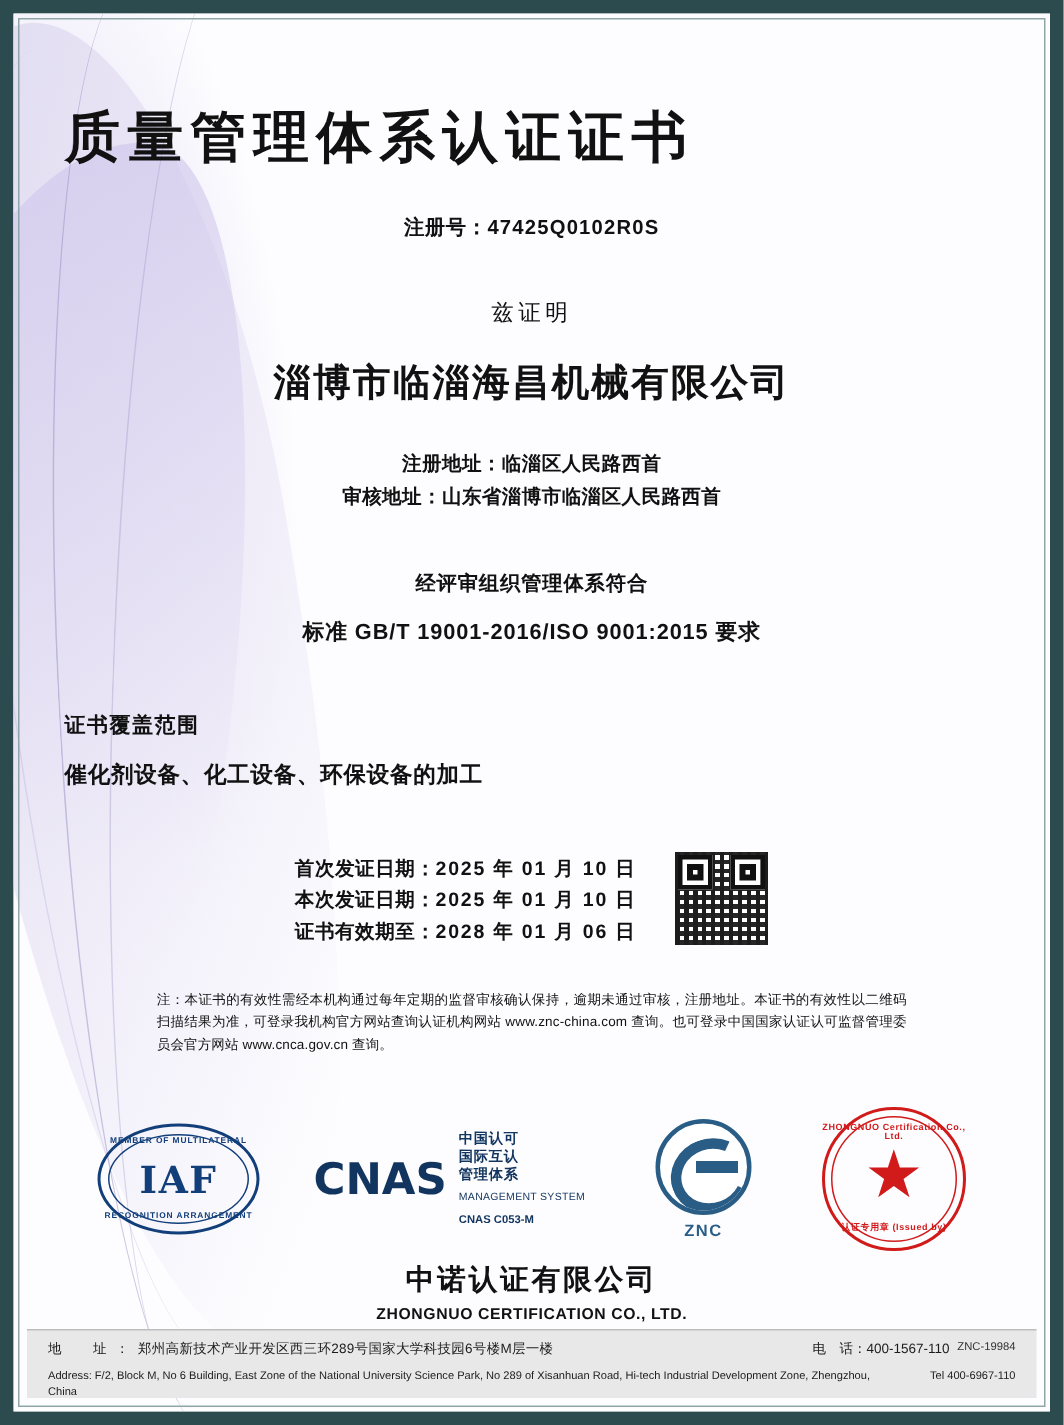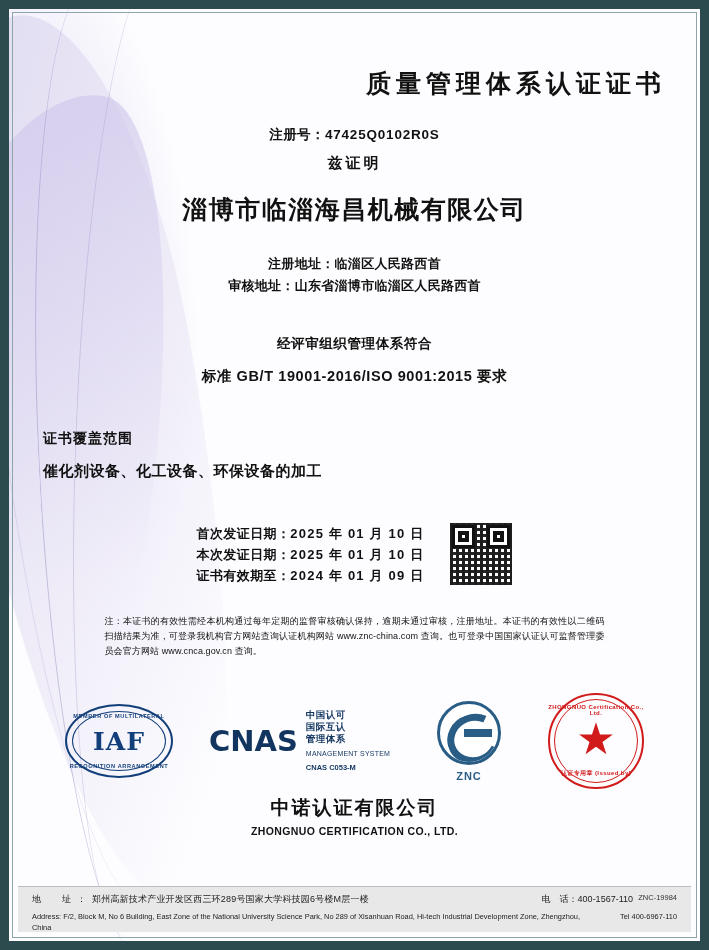--- a/index.html
+++ b/index.html
@@ -81,43 +81,43 @@
 
   .content {
     position: absolute;
     left: 0; top: 0; right: 0; bottom: 0;
     padding: 0 34px;
     box-sizing: border-box;
     color: #111;
   }
 
   .title {
-    text-align: right;
+    text-align: left;
     margin-top: 58px;
     font-family: "DejaVu Sans", "Liberation Sans", sans-serif;
     font-weight: bold;
-    font-size: 25px;
+    font-size: 37px;
     letter-spacing: 5px;
     color: #111;
   }
 
   .reg-line {
     text-align: center;
     margin-top: 26px;
     font-size: 13.5px;
     font-weight: bold;
     letter-spacing: .4px;
   }
   .reg-line .num { letter-spacing: .8px; }
 
   .hereby {
     text-align: center;
-    margin-top: 10px;
+    margin-top: 38px;
     font-size: 15px;
-    font-weight: bold;
+    font-weight: normal;
     letter-spacing: 3px;
   }
 
   .company {
     text-align: center;
     margin-top: 20px;
     font-size: 25px;
     font-weight: bold;
     letter-spacing: 1.5px;
   }
@@ -447,21 +447,21 @@
 
       <div class="dates-row">
         <div class="dates">
           <div>
             <span>首次发证日期：</span><span class="d-val">2025 年 01 月 10 日</span>
           </div>
           <div>
             <span>本次发证日期：</span><span class="d-val">2025 年 01 月 10 日</span>
           </div>
           <div>
-            <span>证书有效期至：</span><span class="d-val">2024 年 01 月 09 日</span>
+            <span>证书有效期至：</span><span class="d-val">2028 年 01 月 06 日</span>
           </div>
         </div>
         <div class="qr"></div>
       </div>
 
       <div class="note">注：本证书的有效性需经本机构通过每年定期的监督审核确认保持，逾期未通过审核，注册地址。本证书的有效性以二维码扫描结果为准，可登录我机构官方网站查询认证机构网站 www.znc-china.com 查询。也可登录中国国家认证认可监督管理委员会官方网站 www.cnca.gov.cn 查询。</div>
 
       <div class="logos">
 
         <div class="iaf">

